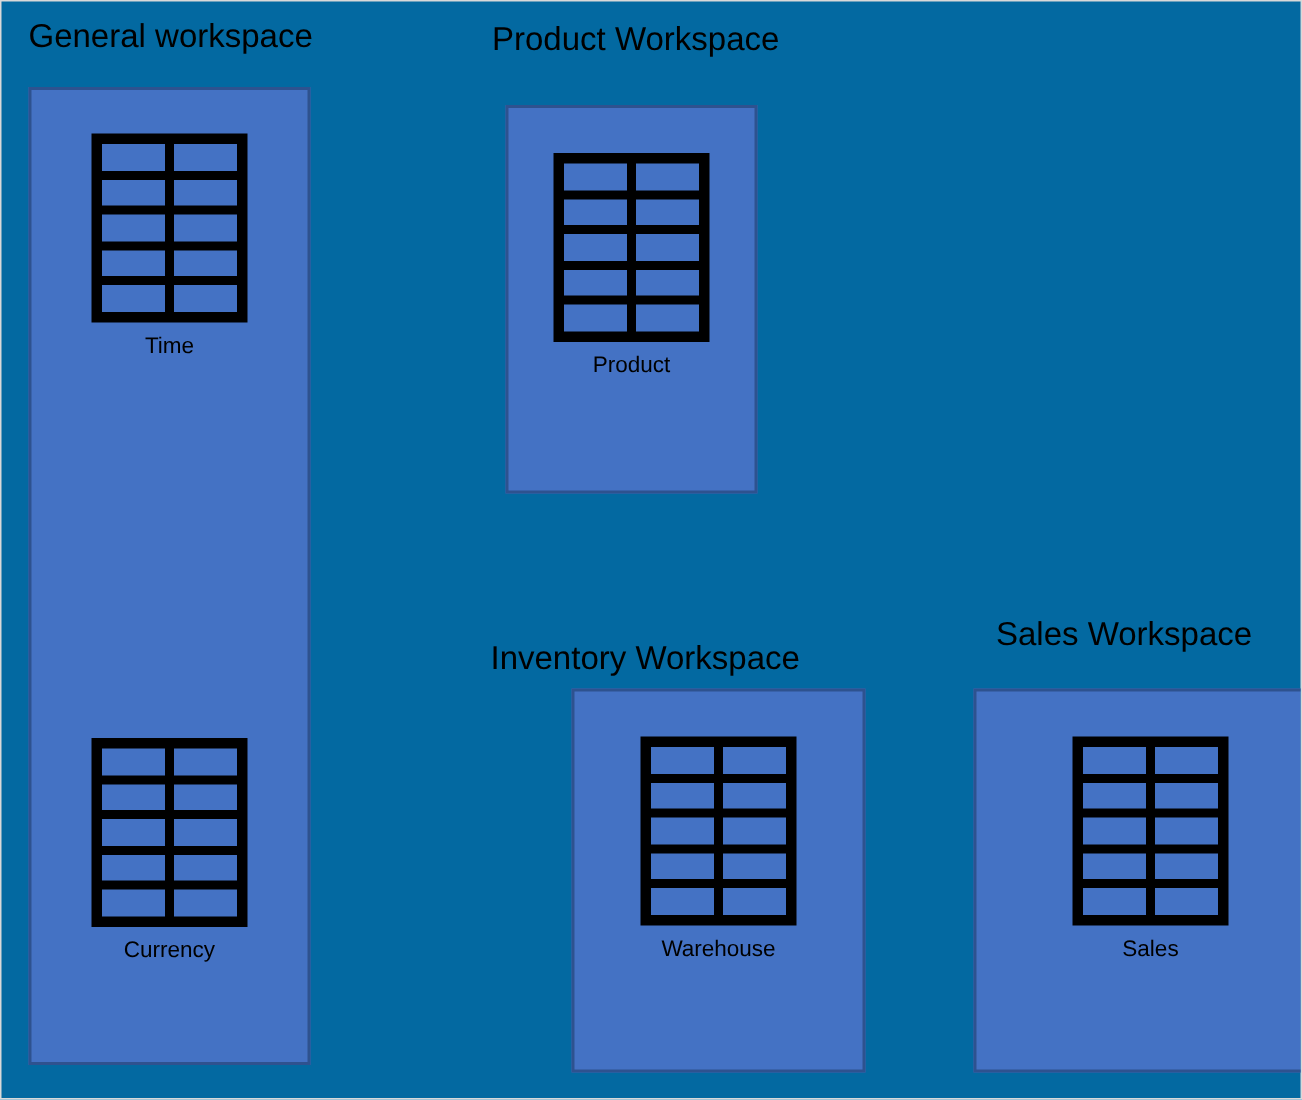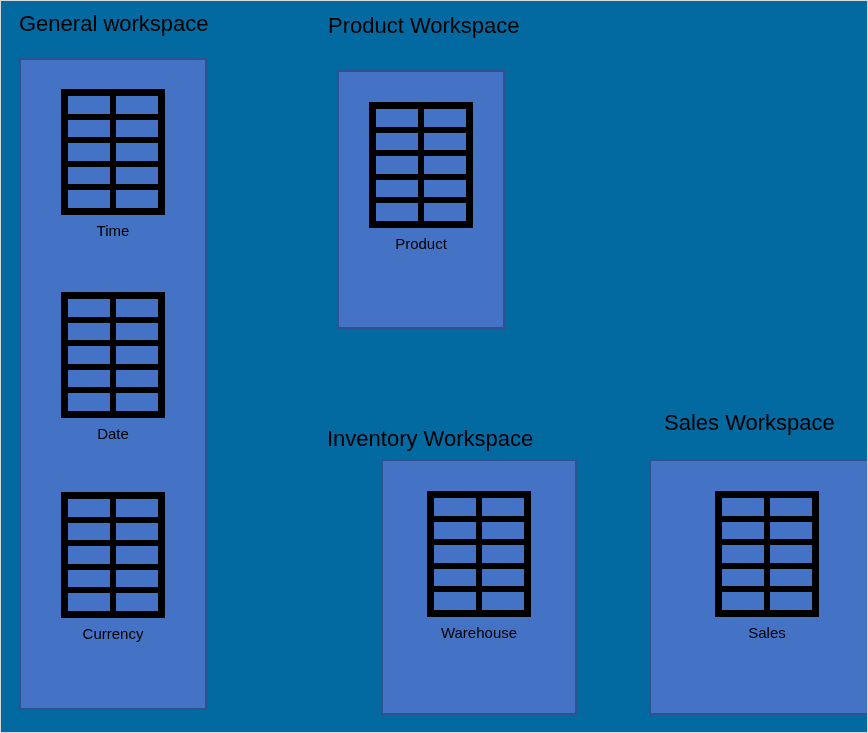--- a/index.html
+++ b/index.html
@@ -80,35 +80,20 @@
         <div class="cell"></div>
         <div class="cell"></div>
         <div class="cell"></div>
         <div class="cell"></div>
         <div class="cell"></div>
         <div class="cell"></div>
       </div>
       <div class="node-label">Time</div>
     </div>
 
-    <div class="table-node" style="top:232px;">
-      <div class="table-icon" style="width:104px; height:126px;">
-        <div class="cell"></div>
-        <div class="cell"></div>
-        <div class="cell"></div>
-        <div class="cell"></div>
-        <div class="cell"></div>
-        <div class="cell"></div>
-        <div class="cell"></div>
-        <div class="cell"></div>
-        <div class="cell"></div>
-        <div class="cell"></div>
-      </div>
-      <div class="node-label">Date</div>
-    </div>
 
     <div class="table-node" style="top:432px;">
       <div class="table-icon" style="width:104px; height:126px;">
         <div class="cell"></div>
         <div class="cell"></div>
         <div class="cell"></div>
         <div class="cell"></div>
         <div class="cell"></div>
         <div class="cell"></div>
         <div class="cell"></div>

